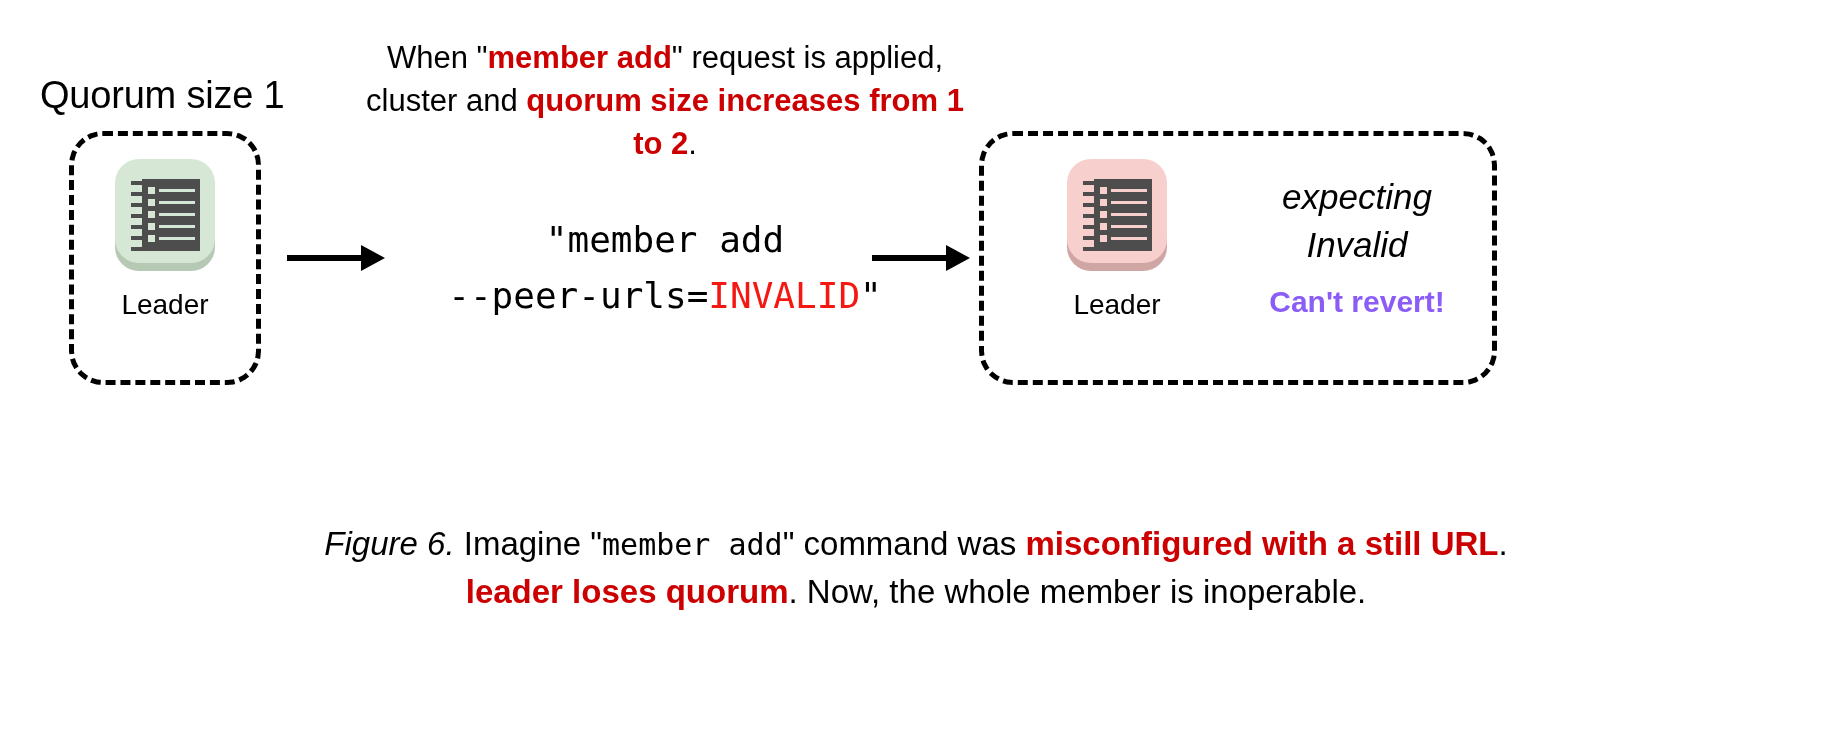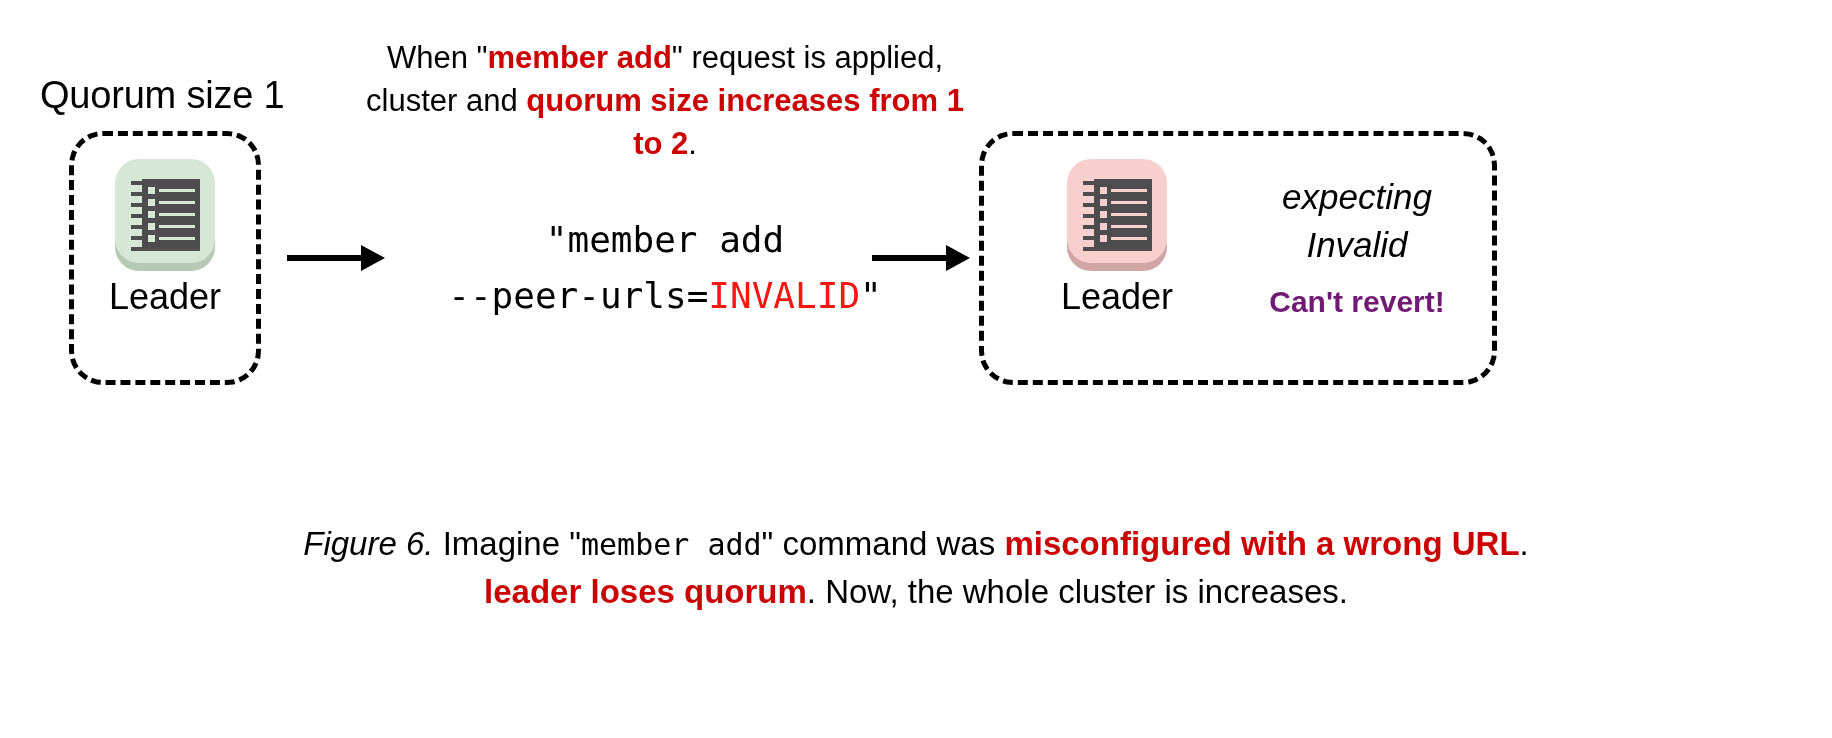--- a/index.html
+++ b/index.html
@@ -123,23 +123,23 @@
   }
   .binding span {
     position: absolute;
     left: 0;
     width: 13px;
     height: 4px;
     background: #4d4d4d;
   }
 
   .node-caption {
-    font-size: 36px;
+    font-size: 28px;
     line-height: 40px;
-    margin-top: 4px;
+    margin-top: 12px;
     color: #000;
     white-space: nowrap;
   }
 
   
   .arrow {
     position: absolute;
     height: 26px;
   }
   .arrow .shaft {
@@ -206,21 +206,21 @@
     font-size: 35px;
     line-height: 48px;
     font-style: italic;
     color: #000;
     white-space: nowrap;
   }
   #revert-warning {
     margin-top: 16px;
     font-size: 30px;
     font-weight: bold;
-    color: #701a75;
+    color: #8b5cf6;
     white-space: nowrap;
   }
 
   
   #caption {
     position: absolute;
     left: 30px;
     top: 520px;
     width: 1772px;
     text-align: center;
@@ -344,17 +344,17 @@
     <div class="node-caption">Leader</div>
   </div>
 
   <div id="status-block">
     <div class="status-line">expecting</div>
     <div class="status-line">Invalid</div>
     <div id="revert-warning">Can't revert!</div>
   </div>
 
   <div id="caption">
-    <span class="caption-line"><span class="caption-italic">Figure 6.</span><span> Imagine "</span><span class="caption-mono">member add</span><span>" command was </span><span class="red-bold">misconfigured with a wrong URL</span><span>.</span></span>
-    <span class="caption-line"><span class="red-bold">leader loses quorum</span><span>. Now, the whole cluster is increases.</span></span>
+    <span class="caption-line"><span class="caption-italic">Figure 6.</span><span> Imagine "</span><span class="caption-mono">member add</span><span>" command was </span><span class="red-bold">misconfigured with a still URL</span><span>.</span></span>
+    <span class="caption-line"><span class="red-bold">leader loses quorum</span><span>. Now, the whole member is inoperable.</span></span>
   </div>
 
 </div>
 
 </body></html>

